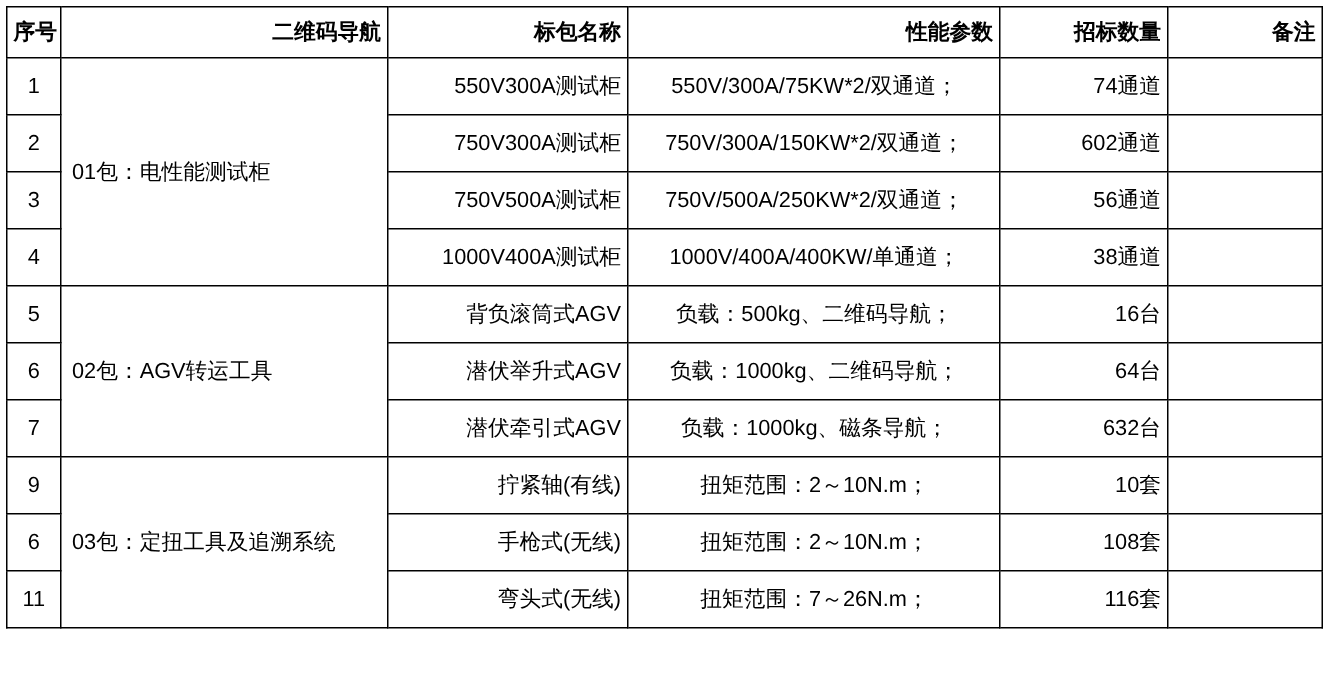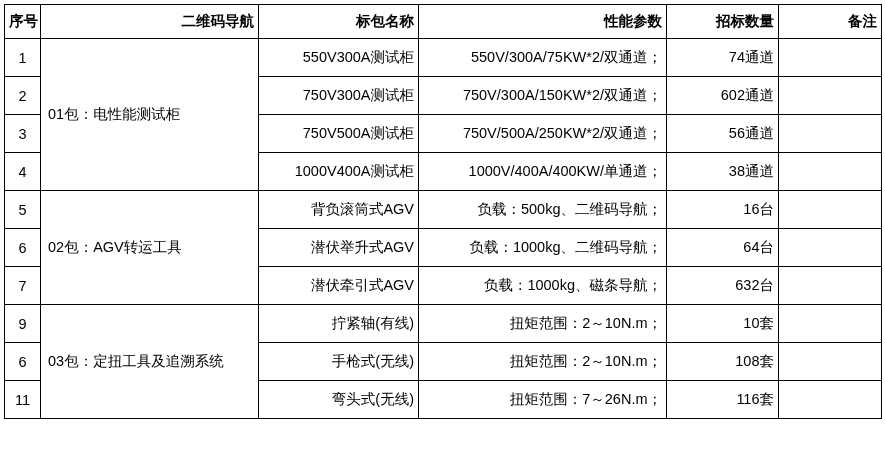--- a/index.html
+++ b/index.html
@@ -40,21 +40,21 @@
   #bid-table thead th {
     font-weight: bold;
     height: 33px;
   }
   #bid-table td.pkg {
     text-align: left;
     padding-left: 7px;
     font-weight: normal;
   }
   #bid-table td.param {
-    text-align: right;
+    text-align: center;
     padding-left: 5px;
   }
   #bid-table td.seq {
     text-align: center;
   }
   #bid-table td.remark {
     text-align: center;
   }
 </style>
 </head>

